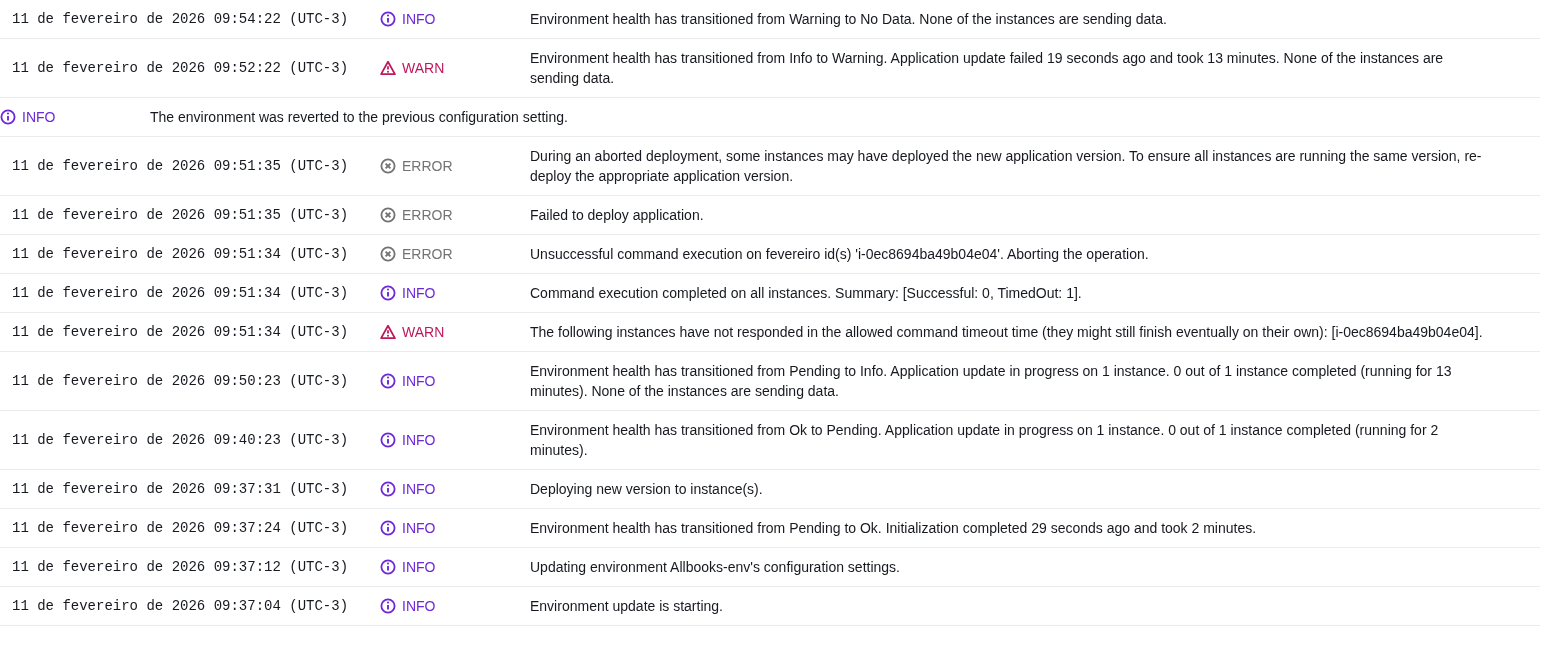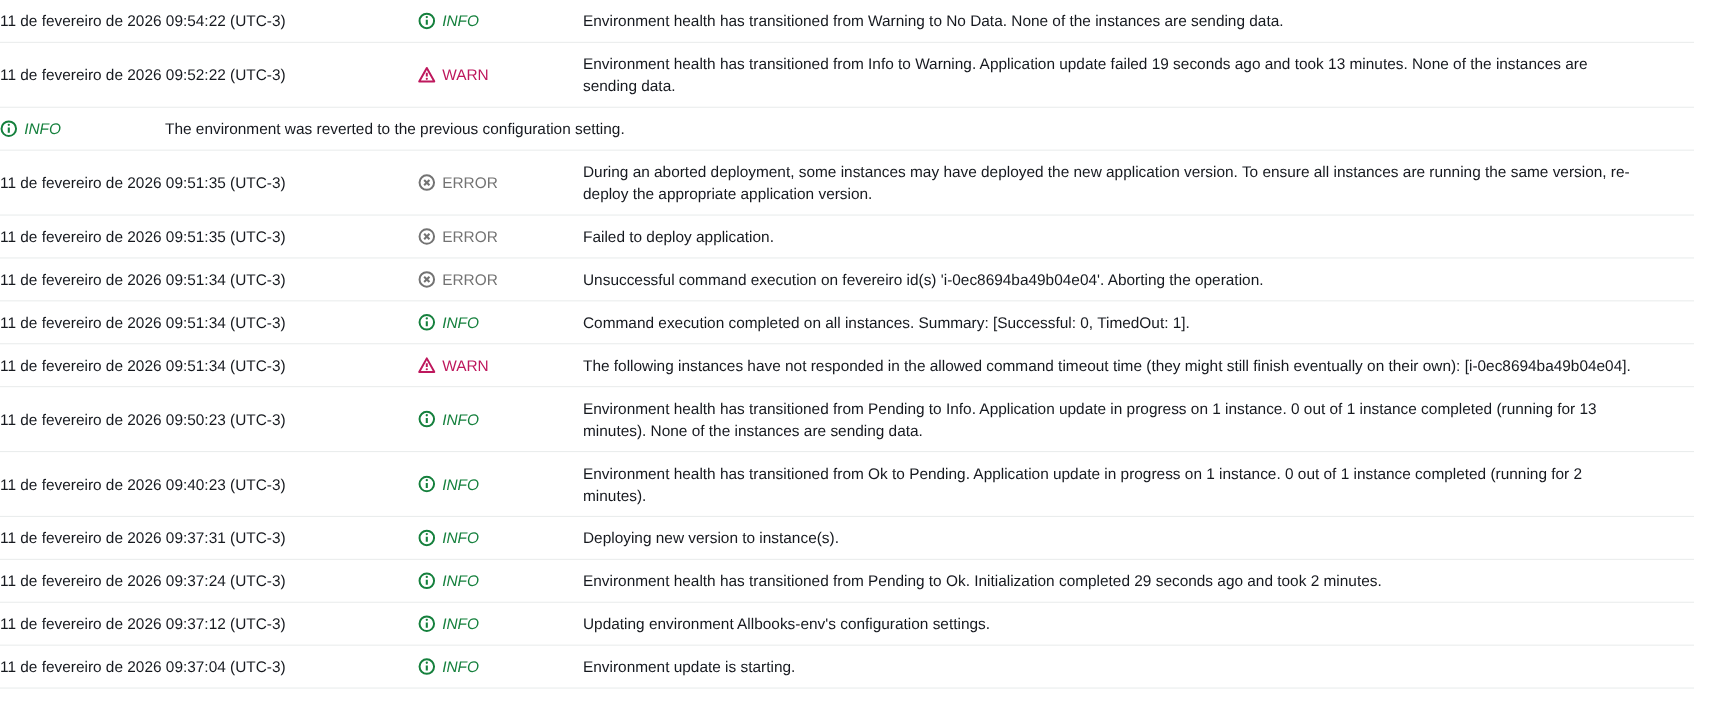--- a/index.html
+++ b/index.html
@@ -22,41 +22,43 @@
     display: flex;
     align-items: center;
     min-height: 39px;
     padding: 9px 0;
     border-bottom: 1px solid #eaeded;
   }
   .cell { line-height: 20px; }
   .cell.timestamp {
     width: 380px;
     flex: 0 0 380px;
+    padding-left: 12px;
+    font-family: Liberation Mono, monospace;
   }
   .cell.severity {
     width: 150px;
     flex: 0 0 150px;
     display: flex;
     align-items: center;
     gap: 6px;
     white-space: nowrap;
   }
   .cell.details {
     flex: 1 1 auto;
     padding-right: 44px;
   }
   .severity .icon {
     display: inline-flex;
     width: 16px;
     height: 16px;
     flex: 0 0 16px;
   }
   .severity .icon svg { width: 16px; height: 16px; display: block; }
-  .sev-info  { color: #15803d; font-style: italic; }
+  .sev-info  { color: #6d28d9; }
   .sev-warn  { color: #be185d; }
   .sev-error { color: #737373; }
 </style>
 </head>
 <body>
 
 <div class="page">
   <div class="events-table" id="events-table">
   <div class="row">
     <div class="cell timestamp">11 de fevereiro de 2026 09:54:22 (UTC-3)</div>

